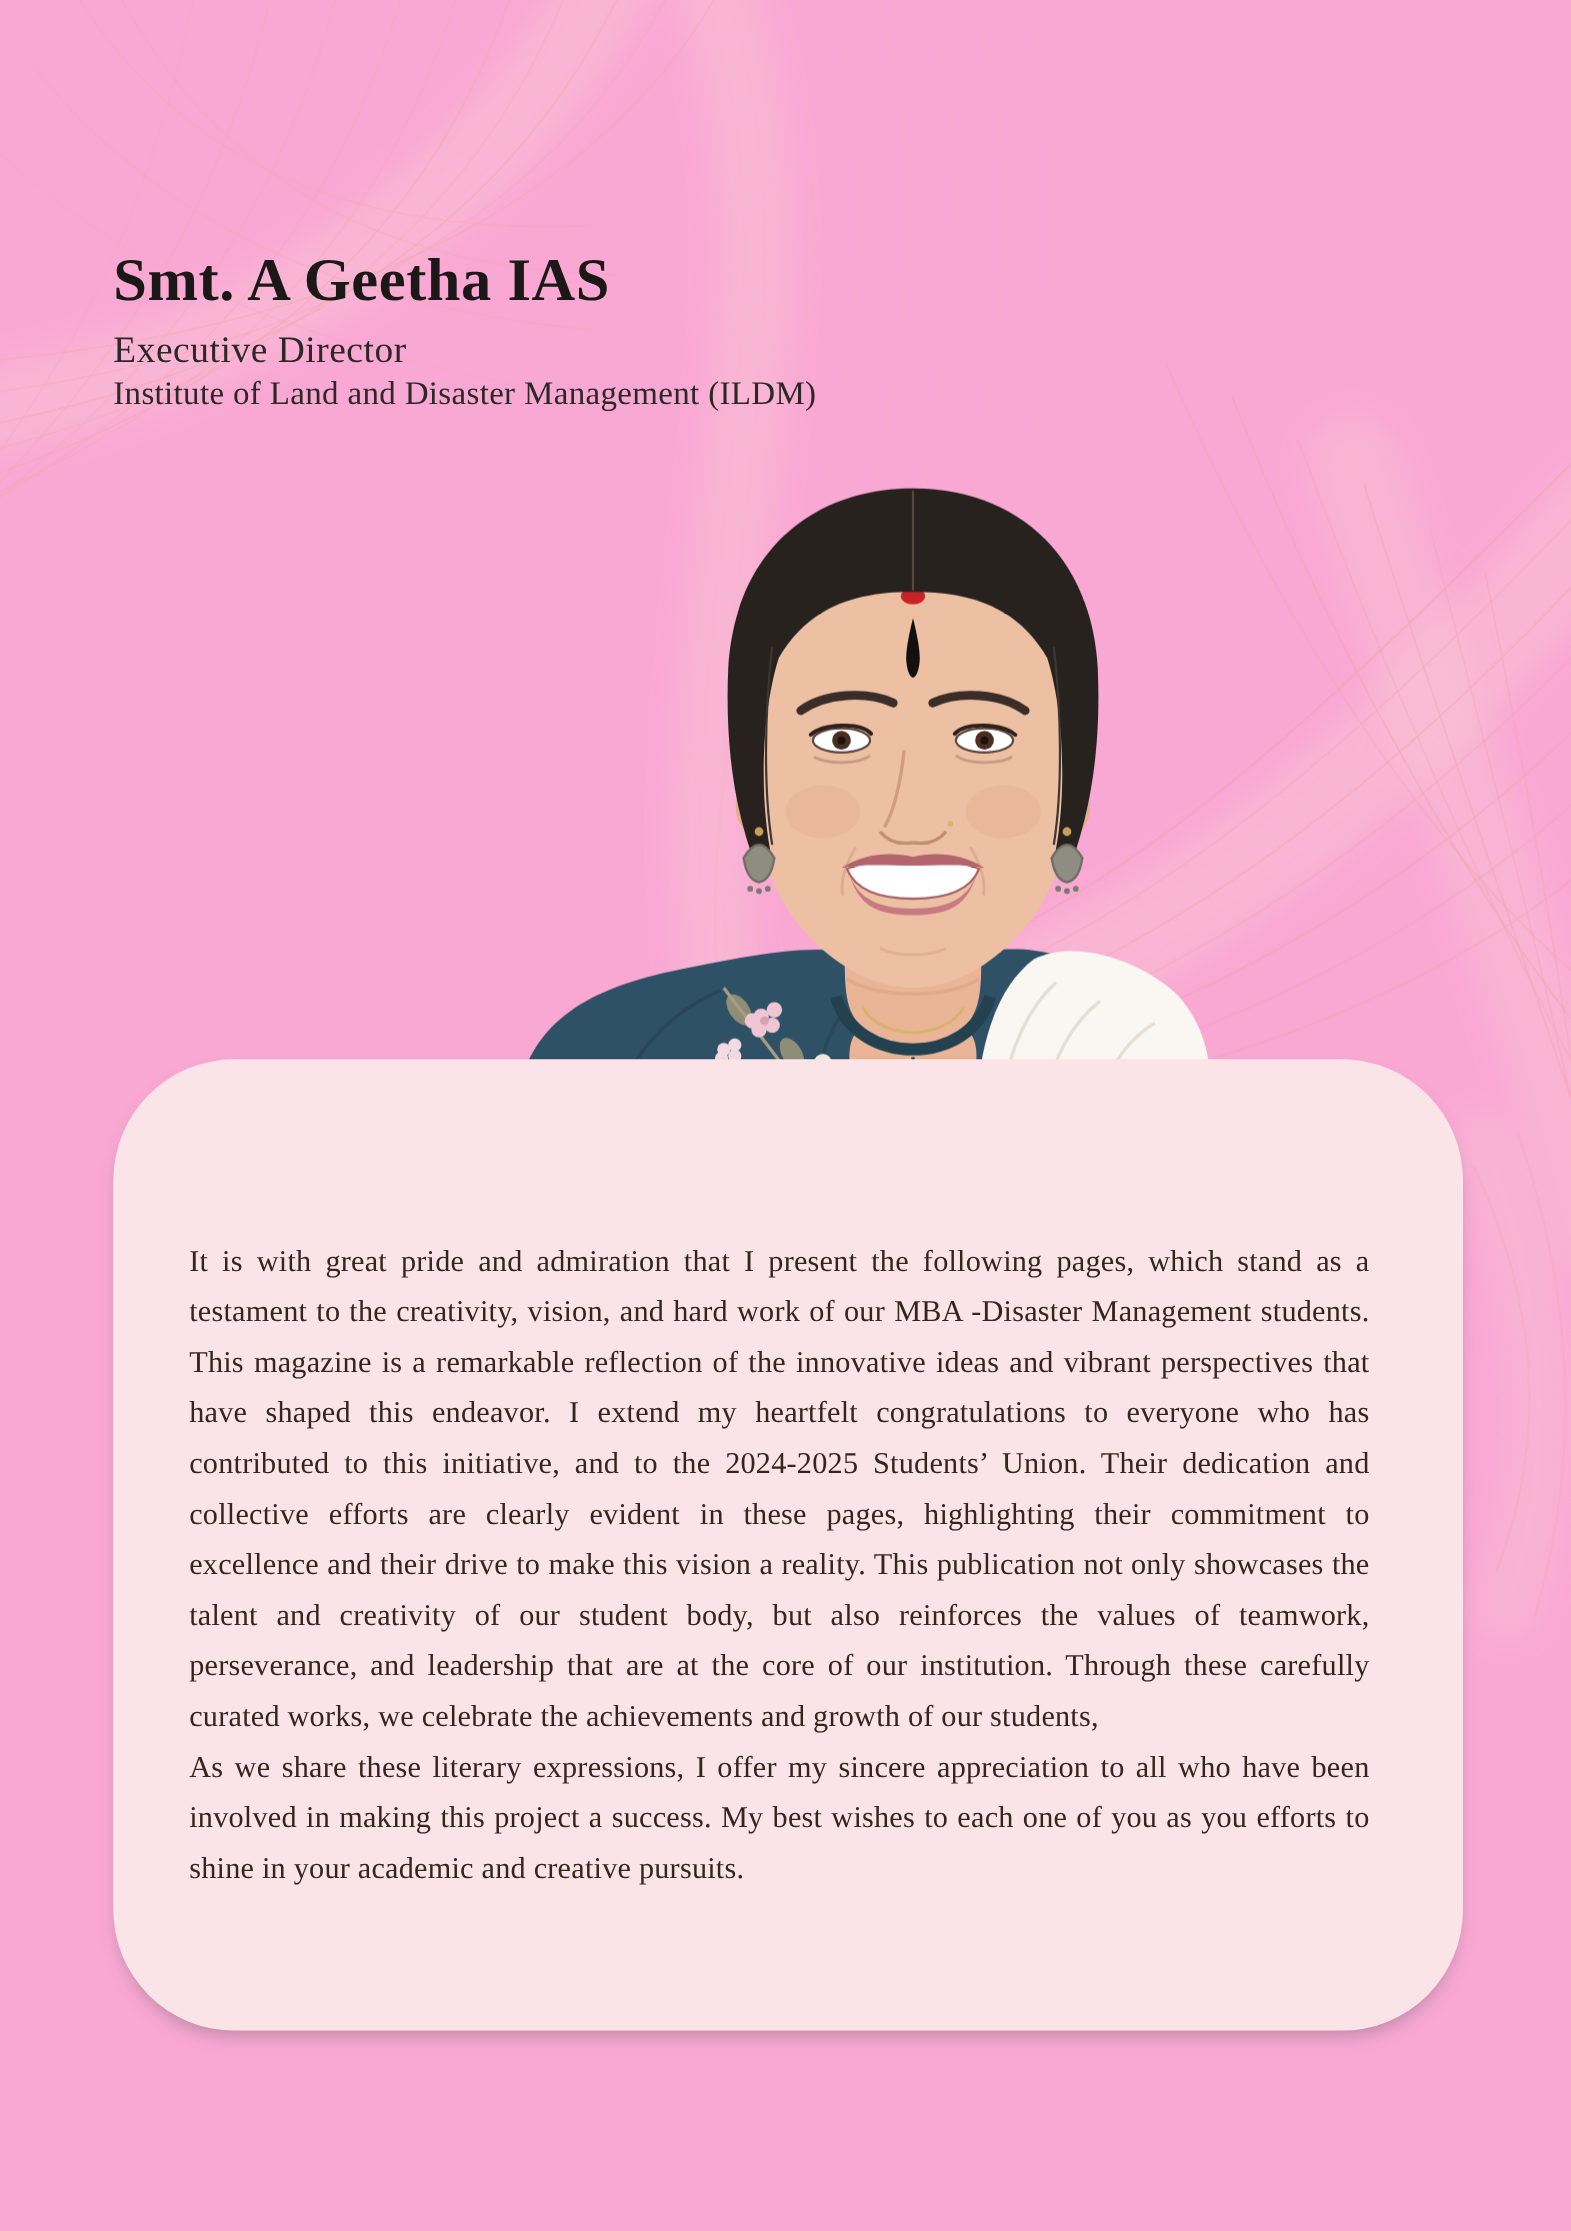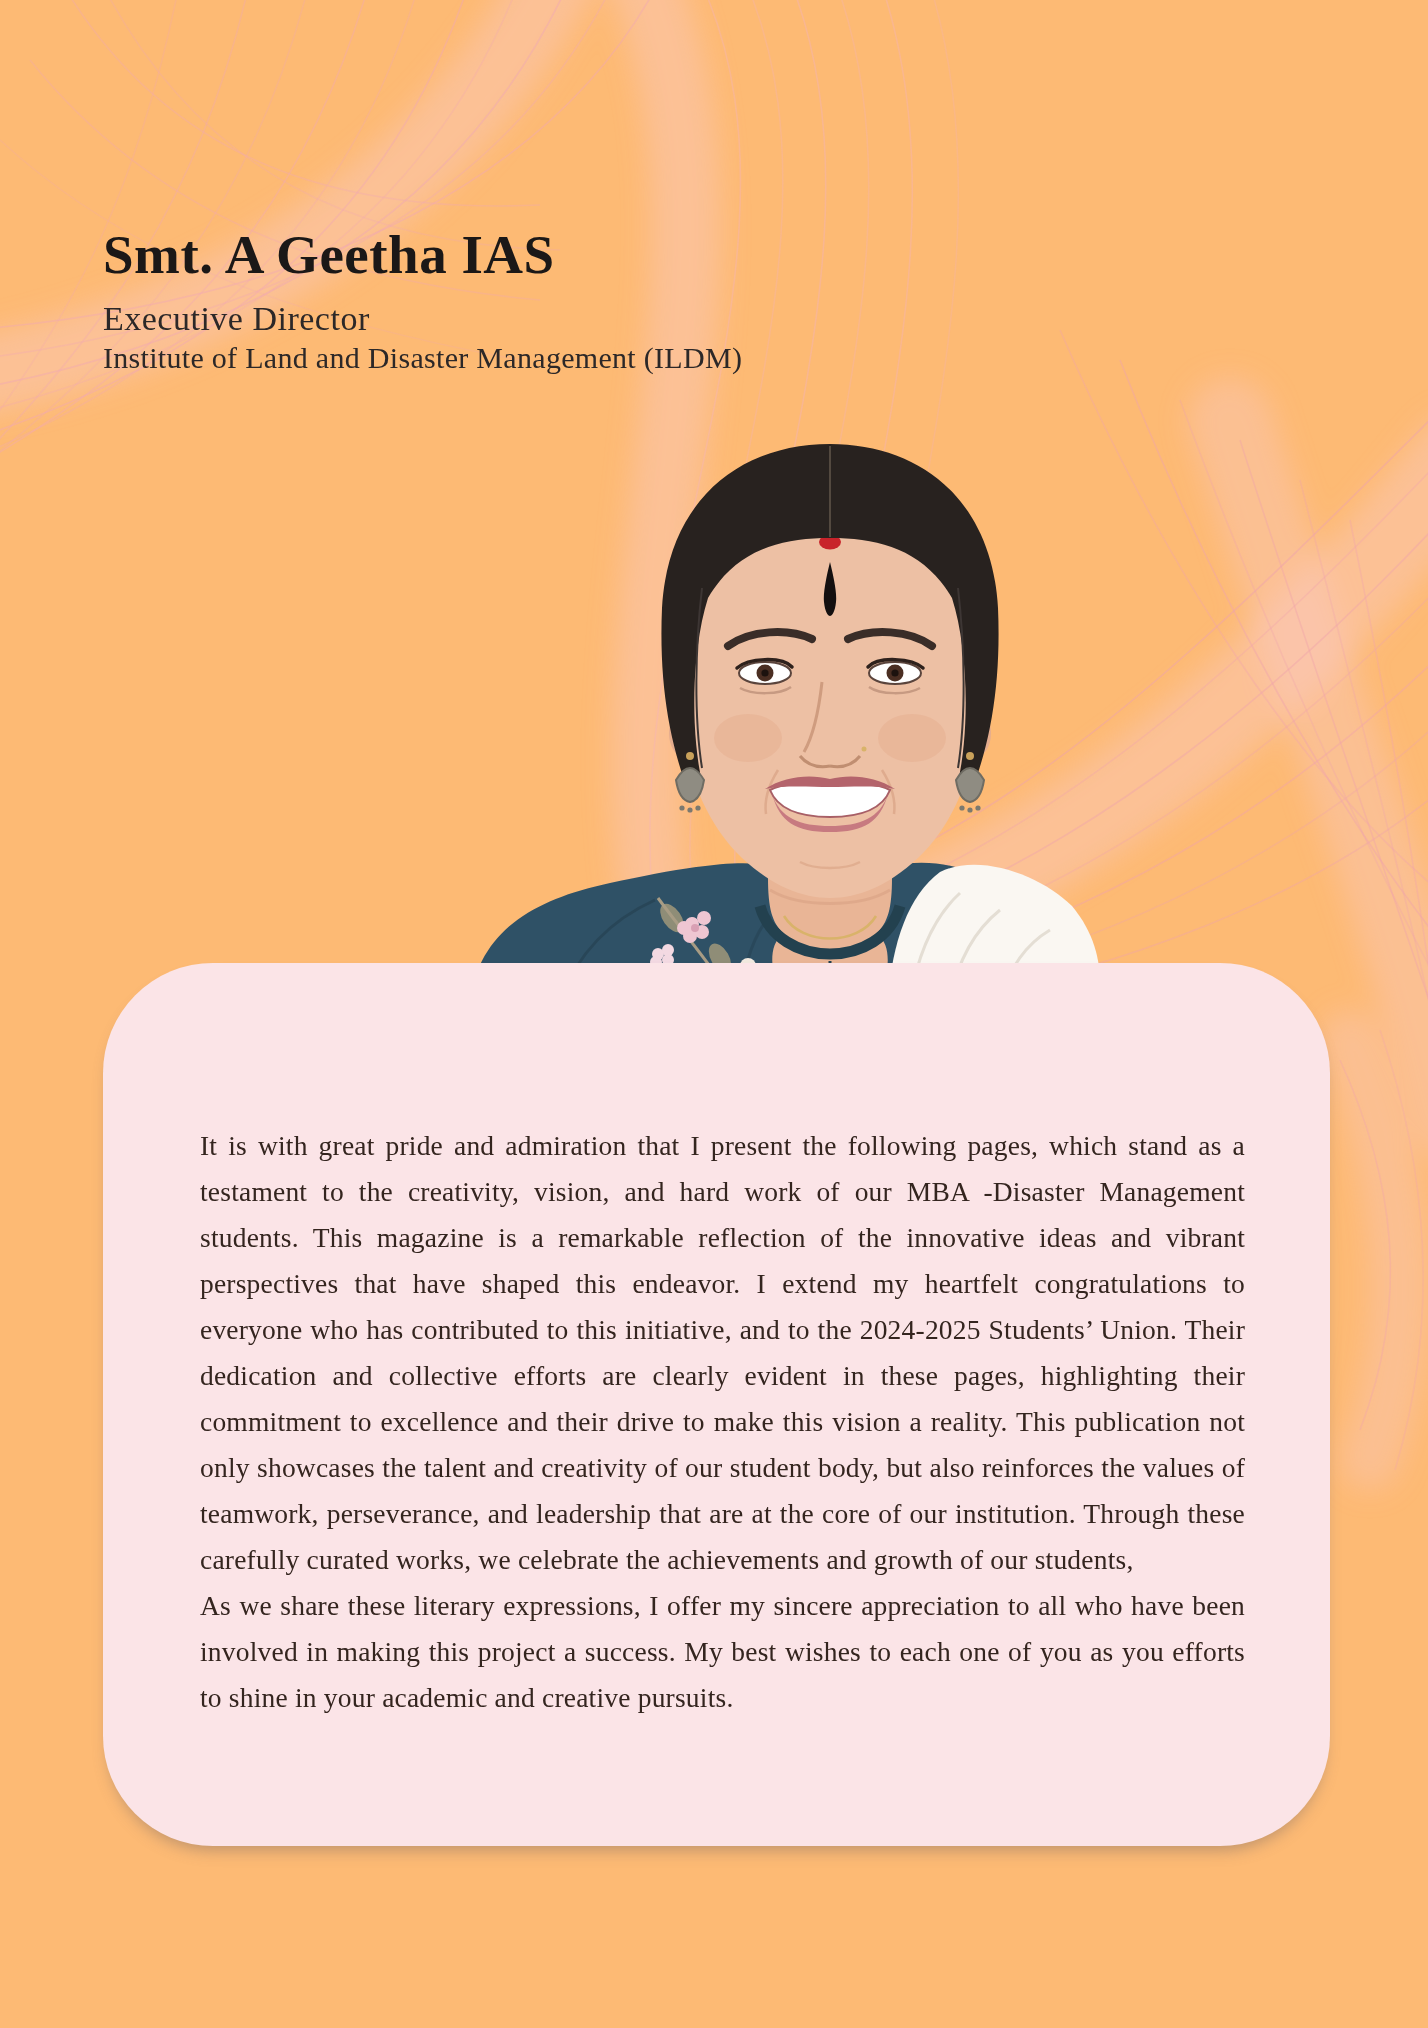--- a/index.html
+++ b/index.html
@@ -1,20 +1,20 @@
 <!DOCTYPE html>
 <html><head>
 <meta charset="utf-8">
 <style>
   html,body{margin:0;padding:0;background:#e9e9e9;}
   .page{
     position:relative;
     width:1428px;height:2028px;
     margin:0 auto;
-    background:#fdba74;
+    background:#f9a8d4;
     overflow:hidden;
     font-family:"Liberation Serif", serif;
   }
   
   .waves{position:absolute;left:0;top:0;width:1428px;height:2028px;z-index:1;}
   
   .portrait{position:absolute;left:440px;top:438px;width:740px;height:562px;z-index:2;}
   
   .heading-block{position:absolute;left:103px;top:224px;z-index:3;}
   .person-name{
@@ -34,21 +34,21 @@
   }
   
   .message-panel{
     position:absolute;left:103px;top:963px;
     width:1227px;height:883px;
     background:#fbe4e7;
     border-radius:110px;
     box-shadow:0 10px 16px -6px rgba(110,98,100,0.45);
     z-index:4;
     box-sizing:border-box;
-    padding:160px 85px 0 97px;
+    padding:160px 85px 0 69px;
   }
   .message-panel p{
     margin:0;
     font-size:27.5px;line-height:46px;
     color:#34251f;
     text-align:justify;
     letter-spacing:0.2px;
   }
 </style>
 </head>

